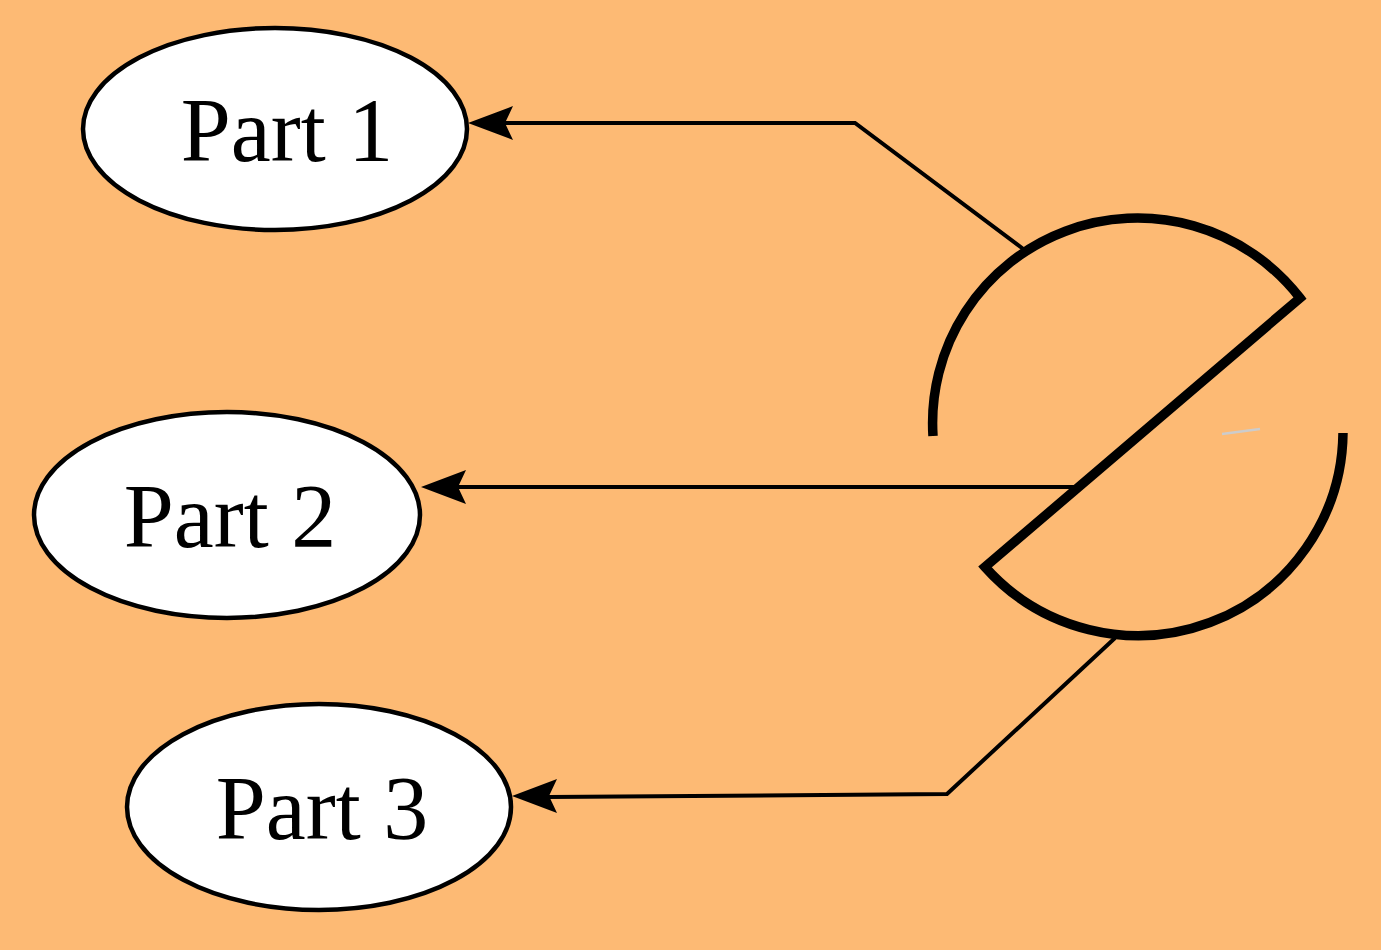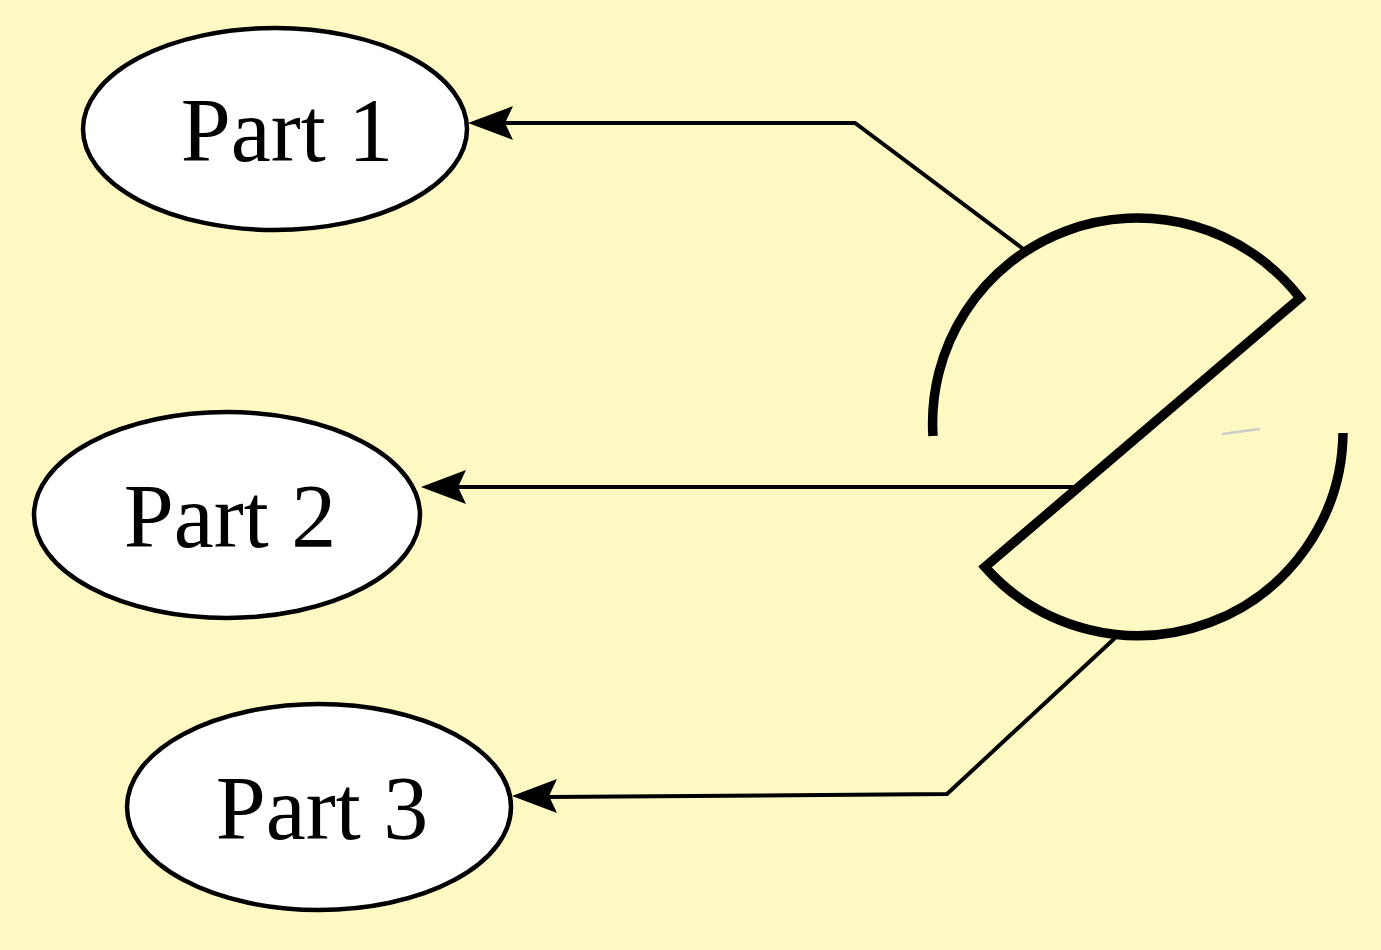--- a/index.html
+++ b/index.html
@@ -4,21 +4,21 @@
 <style>
   html, body {
     margin: 0;
     padding: 0;
     background: #ffffff;
   }
   .canvas {
     position: relative;
     width: 1381px;
     height: 950px;
-    background: #fef9c3;
+    background: #fdba74;
     overflow: hidden;
   }
   svg.diagram {
     display: block;
     width: 1381px;
     height: 950px;
   }
   .node-ellipse {
     fill: #ffffff;
     stroke: #000000;

